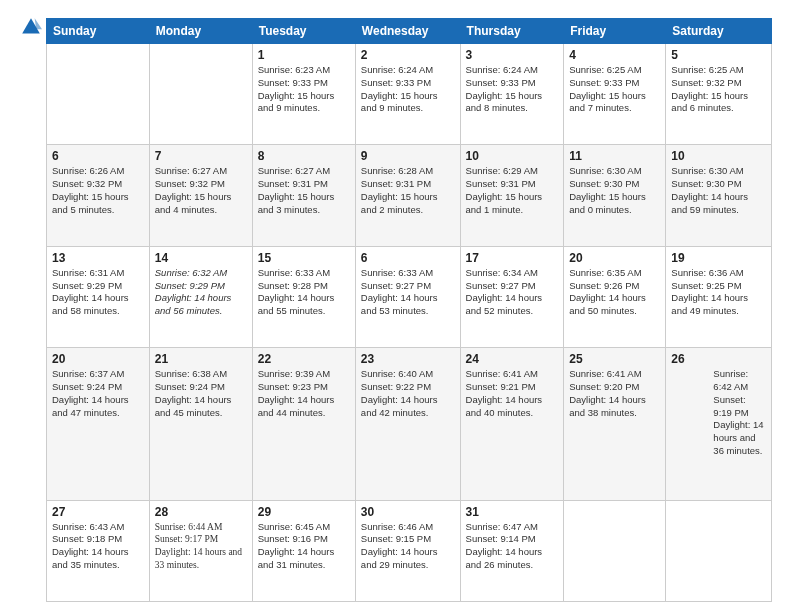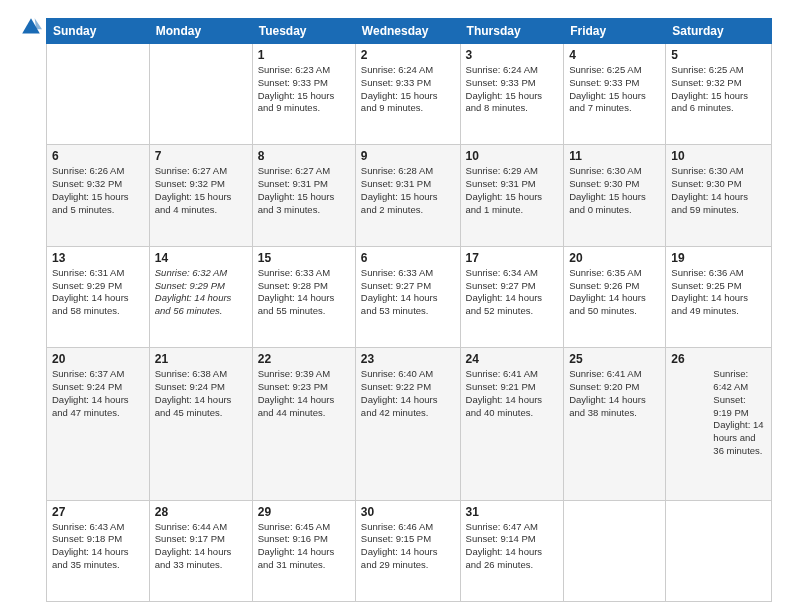--- a/index.html
+++ b/index.html
@@ -303,21 +303,21 @@
         </tr>
         <tr>
           <td>
             <span class="day-number">27</span>
             <div class="day-info" style="white-space: pre-line;">Sunrise: 6:43 AM
 Sunset: 9:18 PM
 Daylight: 14 hours and 35 minutes.</div>
           </td>
           <td>
             <span class="day-number">28</span>
-            <div class="day-info" style="white-space: pre-line;">Sunrise: 6:44 AM
+            <div class="day-info" style="white-space: pre-line; font-family: Liberation Serif, serif;">Sunrise: 6:44 AM
 Sunset: 9:17 PM
 Daylight: 14 hours and 33 minutes.</div>
           </td>
           <td>
             <span class="day-number">29</span>
             <div class="day-info" style="white-space: pre-line;">Sunrise: 6:45 AM
 Sunset: 9:16 PM
 Daylight: 14 hours and 31 minutes.</div>
           </td>
           <td>

